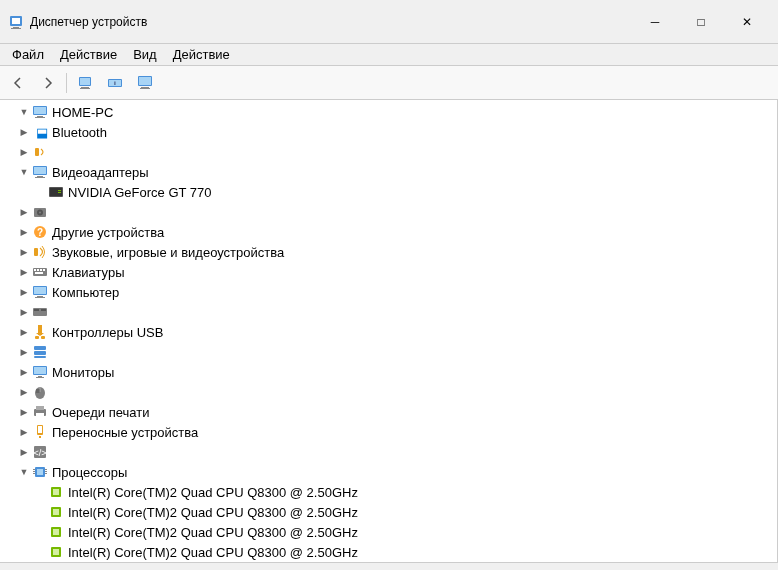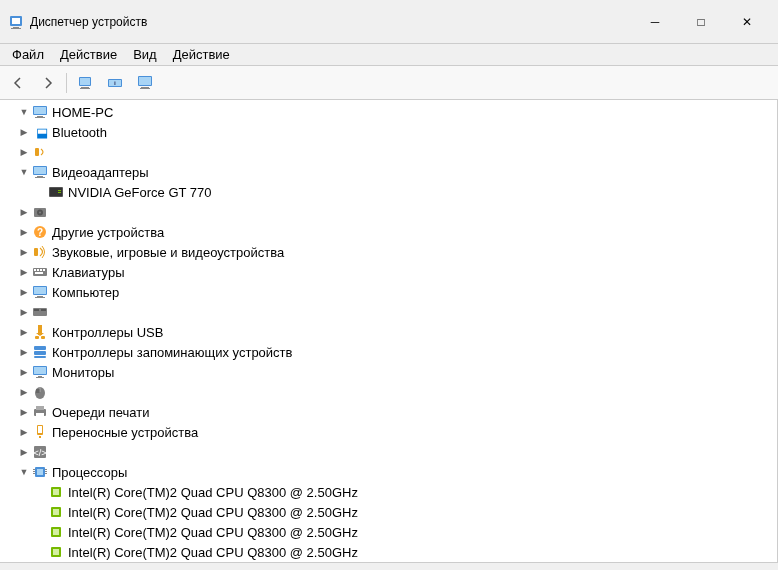--- a/index.html
+++ b/index.html
@@ -396,21 +396,20 @@
       <div class="tree-item">
         <span class="indent"></span>
         <span class="expand-btn">▶</span>
         <span class="item-icon icon-storage">
           <svg viewBox="0 0 16 16" fill="none">
             <rect x="2" y="2" width="12" height="4" rx="1" fill="#4a90d9"></rect>
             <rect x="2" y="7" width="12" height="4" rx="1" fill="#4a90d9"></rect>
             <rect x="2" y="12" width="12" height="2" rx="1" fill="#4a90d9"></rect>
           </svg>
         </span>
-        <span>Контроллеры запоминающих устройств</span>
       </div>
       <div class="tree-item">
         <span class="indent"></span>
         <span class="expand-btn">▶</span>
         <span class="item-icon icon-monitor">
           <svg viewBox="0 0 16 16" fill="none">
             <rect x="1" y="2" width="14" height="9" rx="1" fill="#4a90d9"></rect>
             <rect x="2" y="3" width="12" height="7" fill="#a8d4f5"></rect>
             <rect x="6" y="12" width="4" height="1" fill="#888"></rect>
             <rect x="4" y="13" width="8" height="1" fill="#888"></rect>

